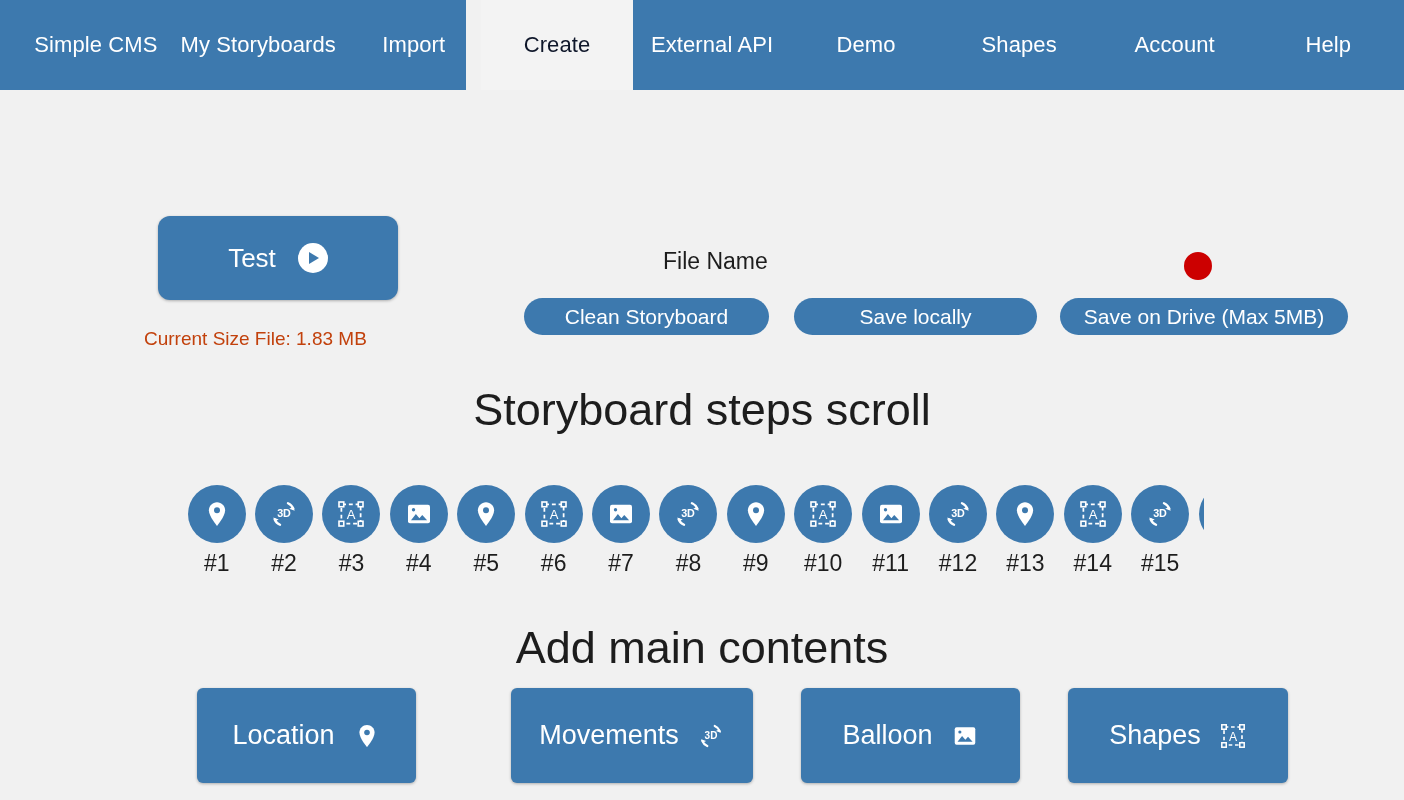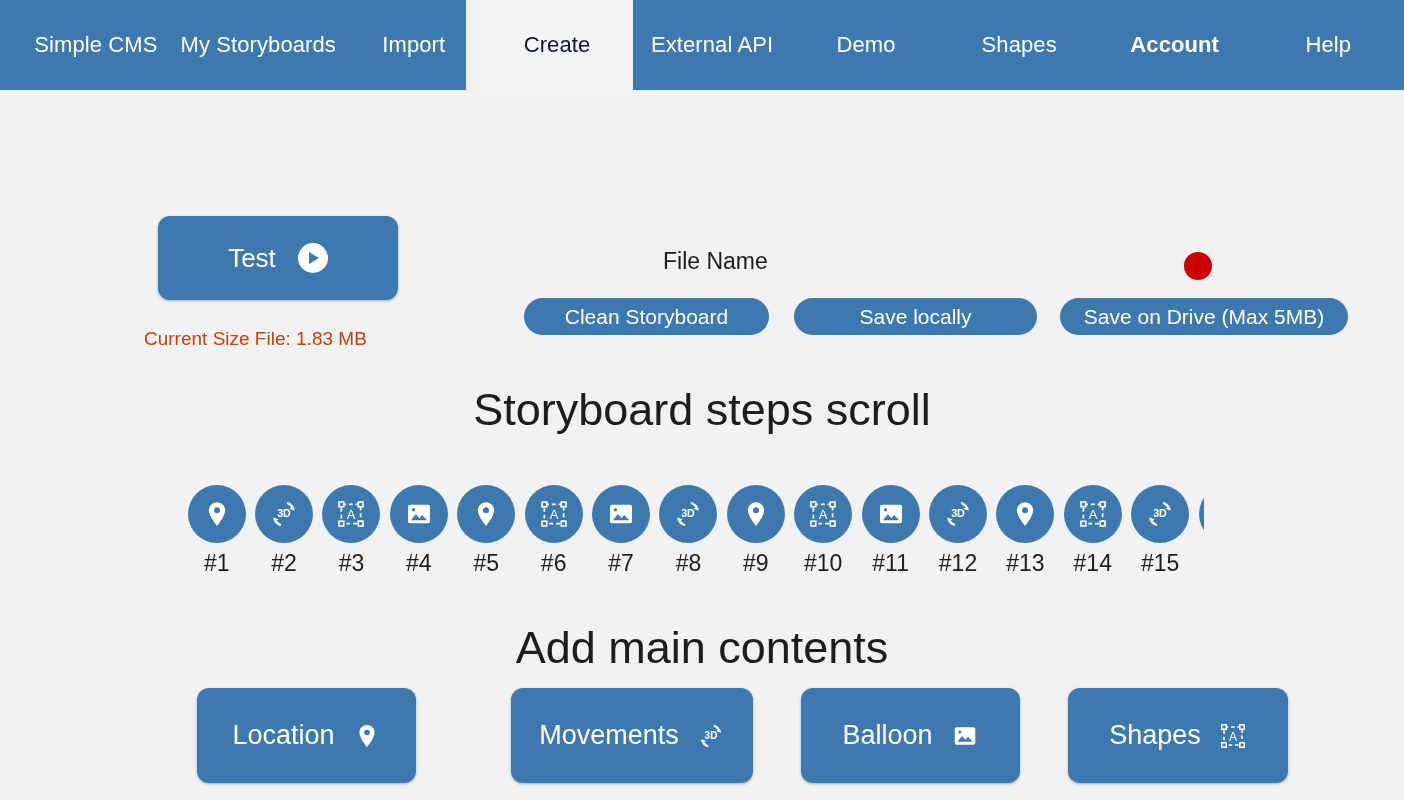--- a/index.html
+++ b/index.html
@@ -65,21 +65,21 @@
   }
 
   
   .ni-0 { width: 150px; }
   .ni-1 { width: 180px; }
   .ni-2 { width: 136px; }
   .ni-3 { width: 155px; }
   .ni-4 { width: 160px; }
   .ni-5 { width: 153px; }
   .ni-6 { width: 158px; }
-  .ni-7 { width: 158px; font-weight: bold; }
+  .ni-7 { width: 158px; }
   .ni-8 { width: 154px; }
 
   
   .main {
     position: relative;
     width: 1404px;
     height: 710px;
   }
 
   
@@ -225,21 +225,21 @@
     line-height: 1;
   }
 
   
   .content-btn {
     position: absolute;
     top: 598px;
     height: 95px;
     background: #3d79ae;
     border: none;
-    border-radius: 12px;
+    border-radius: 6px;
     color: #ffffff;
     font-family: "Liberation Sans", sans-serif;
     font-size: 27px;
     display: flex;
     align-items: center;
     justify-content: center;
     gap: 18px;
     cursor: pointer;
     box-shadow: 0 1px 3px rgba(0,0,0,0.28);
   }

